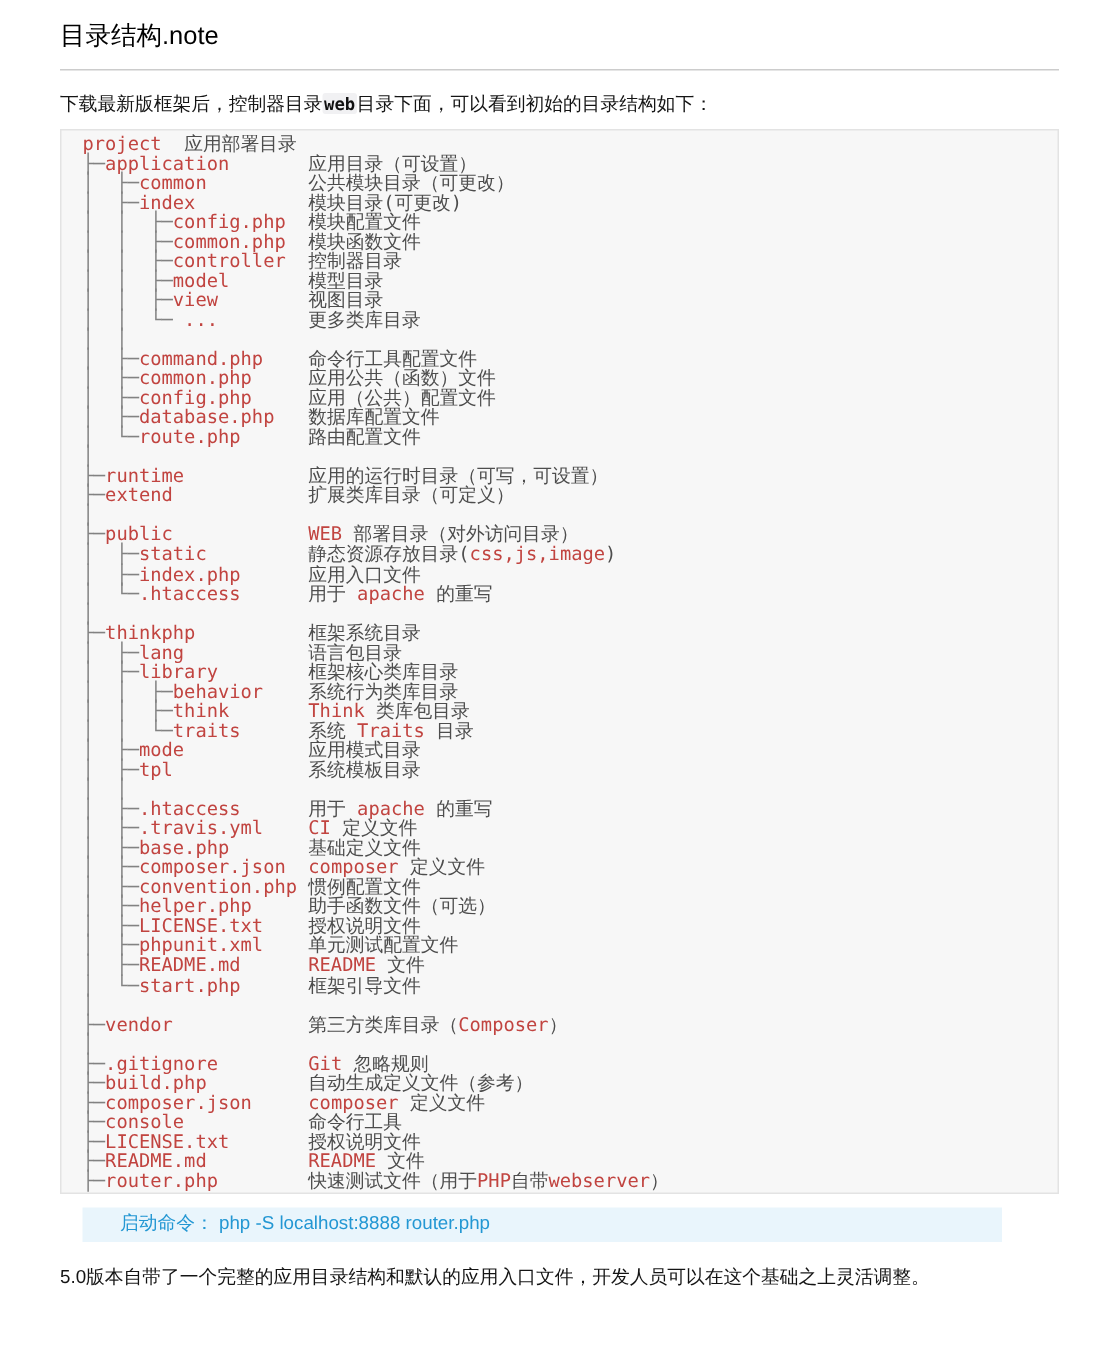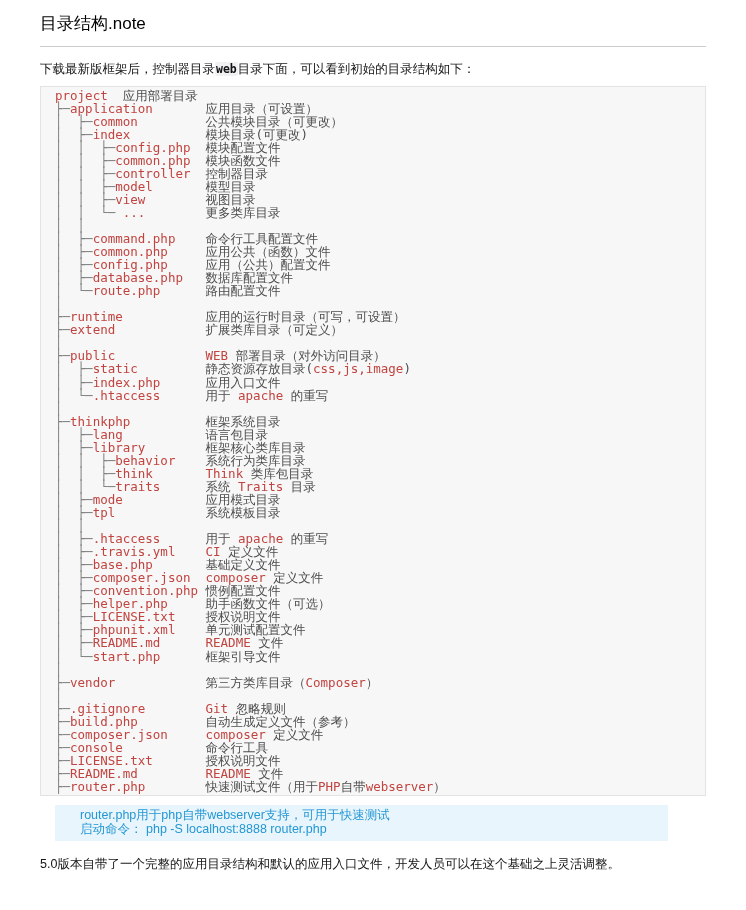--- a/index.html
+++ b/index.html
@@ -61,19 +61,18 @@
   <h1 class="doc-title">目录结构.note</h1>
 
   <hr class="divider">
 
   <p class="para"><span>下载最新版框架后，控制器目录</span><code>web</code><span>目录下面，可以看到初始的目录结构如下：</span></p>
 
   <div class="codeblock"><div class="tl"><span class="tn">project</span><span class="tp">  </span><span class="dz">应用部署目录</span></div><div class="tl"><span class="tp">├─</span><span class="tn">application</span><span class="tp">       </span><span class="dz">应用目录（可设置）</span></div><div class="tl"><span class="tp">│  ├─</span><span class="tn">common</span><span class="tp">         </span><span class="dz">公共模块目录（可更改）</span></div><div class="tl"><span class="tp">│  ├─</span><span class="tn">index</span><span class="tp">          </span><span class="dz">模块目录(可更改)</span></div><div class="tl"><span class="tp">│  │  ├─</span><span class="tn">config.php</span><span class="tp">  </span><span class="dz">模块配置文件</span></div><div class="tl"><span class="tp">│  │  ├─</span><span class="tn">common.php</span><span class="tp">  </span><span class="dz">模块函数文件</span></div><div class="tl"><span class="tp">│  │  ├─</span><span class="tn">controller</span><span class="tp">  </span><span class="dz">控制器目录</span></div><div class="tl"><span class="tp">│  │  ├─</span><span class="tn">model</span><span class="tp">       </span><span class="dz">模型目录</span></div><div class="tl"><span class="tp">│  │  ├─</span><span class="tn">view</span><span class="tp">        </span><span class="dz">视图目录</span></div><div class="tl"><span class="tp">│  │  └─</span><span class="tn"> ...</span><span class="tp">        </span><span class="dz">更多类库目录</span></div><div class="tl"><span class="tp">│  │</span></div><div class="tl"><span class="tp">│  ├─</span><span class="tn">command.php</span><span class="tp">    </span><span class="dz">命令行工具配置文件</span></div><div class="tl"><span class="tp">│  ├─</span><span class="tn">common.php</span><span class="tp">     </span><span class="dz">应用公共（函数）文件</span></div><div class="tl"><span class="tp">│  ├─</span><span class="tn">config.php</span><span class="tp">     </span><span class="dz">应用（公共）配置文件</span></div><div class="tl"><span class="tp">│  ├─</span><span class="tn">database.php</span><span class="tp">   </span><span class="dz">数据库配置文件</span></div><div class="tl"><span class="tp">│  └─</span><span class="tn">route.php</span><span class="tp">      </span><span class="dz">路由配置文件</span></div><div class="tl"><span class="tp">│</span></div><div class="tl"><span class="tp">├─</span><span class="tn">runtime</span><span class="tp">           </span><span class="dz">应用的运行时目录（可写，可设置）</span></div><div class="tl"><span class="tp">├─</span><span class="tn">extend</span><span class="tp">            </span><span class="dz">扩展类库目录（可定义）</span></div><div class="tl"><span class="tp">│</span></div><div class="tl"><span class="tp">├─</span><span class="tn">public</span><span class="tp">            </span><span class="de">WEB </span><span class="dz">部署目录（对外访问目录）</span></div><div class="tl"><span class="tp">│  ├─</span><span class="tn">static</span><span class="tp">         </span><span class="dz">静态资源存放目录(</span><span class="de">css,js,image</span><span class="dz">)</span></div><div class="tl"><span class="tp">│  ├─</span><span class="tn">index.php</span><span class="tp">      </span><span class="dz">应用入口文件</span></div><div class="tl"><span class="tp">│  └─</span><span class="tn">.htaccess</span><span class="tp">      </span><span class="dz">用于 </span><span class="de">apache </span><span class="dz">的重写</span></div><div class="tl"><span class="tp">│</span></div><div class="tl"><span class="tp">├─</span><span class="tn">thinkphp</span><span class="tp">          </span><span class="dz">框架系统目录</span></div><div class="tl"><span class="tp">│  ├─</span><span class="tn">lang</span><span class="tp">           </span><span class="dz">语言包目录</span></div><div class="tl"><span class="tp">│  ├─</span><span class="tn">library</span><span class="tp">        </span><span class="dz">框架核心类库目录</span></div><div class="tl"><span class="tp">│  │  ├─</span><span class="tn">behavior</span><span class="tp">    </span><span class="dz">系统行为类库目录</span></div><div class="tl"><span class="tp">│  │  ├─</span><span class="tn">think</span><span class="tp">       </span><span class="de">Think </span><span class="dz">类库包目录</span></div><div class="tl"><span class="tp">│  │  └─</span><span class="tn">traits</span><span class="tp">      </span><span class="dz">系统 </span><span class="de">Traits </span><span class="dz">目录</span></div><div class="tl"><span class="tp">│  ├─</span><span class="tn">mode</span><span class="tp">           </span><span class="dz">应用模式目录</span></div><div class="tl"><span class="tp">│  ├─</span><span class="tn">tpl</span><span class="tp">            </span><span class="dz">系统模板目录</span></div><div class="tl"><span class="tp">│  │</span></div><div class="tl"><span class="tp">│  ├─</span><span class="tn">.htaccess</span><span class="tp">      </span><span class="dz">用于 </span><span class="de">apache </span><span class="dz">的重写</span></div><div class="tl"><span class="tp">│  ├─</span><span class="tn">.travis.yml</span><span class="tp">    </span><span class="de">CI </span><span class="dz">定义文件</span></div><div class="tl"><span class="tp">│  ├─</span><span class="tn">base.php</span><span class="tp">       </span><span class="dz">基础定义文件</span></div><div class="tl"><span class="tp">│  ├─</span><span class="tn">composer.json</span><span class="tp">  </span><span class="de">composer </span><span class="dz">定义文件</span></div><div class="tl"><span class="tp">│  ├─</span><span class="tn">convention.php</span><span class="tp"> </span><span class="dz">惯例配置文件</span></div><div class="tl"><span class="tp">│  ├─</span><span class="tn">helper.php</span><span class="tp">     </span><span class="dz">助手函数文件（可选）</span></div><div class="tl"><span class="tp">│  ├─</span><span class="tn">LICENSE.txt</span><span class="tp">    </span><span class="dz">授权说明文件</span></div><div class="tl"><span class="tp">│  ├─</span><span class="tn">phpunit.xml</span><span class="tp">    </span><span class="dz">单元测试配置文件</span></div><div class="tl"><span class="tp">│  ├─</span><span class="tn">README.md</span><span class="tp">      </span><span class="de">README </span><span class="dz">文件</span></div><div class="tl"><span class="tp">│  └─</span><span class="tn">start.php</span><span class="tp">      </span><span class="dz">框架引导文件</span></div><div class="tl"><span class="tp">│</span></div><div class="tl"><span class="tp">├─</span><span class="tn">vendor</span><span class="tp">            </span><span class="dz">第三方类库目录（</span><span class="de">Composer</span><span class="dz">）</span></div><div class="tl"><span class="tp">│</span></div><div class="tl"><span class="tp">├─</span><span class="tn">.gitignore</span><span class="tp">        </span><span class="de">Git </span><span class="dz">忽略规则</span></div><div class="tl"><span class="tp">├─</span><span class="tn">build.php</span><span class="tp">         </span><span class="dz">自动生成定义文件（参考）</span></div><div class="tl"><span class="tp">├─</span><span class="tn">composer.json</span><span class="tp">     </span><span class="de">composer </span><span class="dz">定义文件</span></div><div class="tl"><span class="tp">├─</span><span class="tn">console</span><span class="tp">           </span><span class="dz">命令行工具</span></div><div class="tl"><span class="tp">├─</span><span class="tn">LICENSE.txt</span><span class="tp">       </span><span class="dz">授权说明文件</span></div><div class="tl"><span class="tp">├─</span><span class="tn">README.md</span><span class="tp">         </span><span class="de">README </span><span class="dz">文件</span></div><div class="tl"><span class="tp">├─</span><span class="tn">router.php</span><span class="tp">        </span><span class="dz">快速测试文件（用于</span><span class="de">PHP</span><span class="dz">自带</span><span class="de">webserver</span><span class="dz">）</span></div></div>
 
 
   <div class="note-box">
-    <div class="note-line">router.php用于php自带webserver支持，可用于快速测试</div>
     <div class="note-line">启动命令： php -S localhost:8888 router.php</div>
   </div>
 
   <p class="para last">5.0版本自带了一个完整的应用目录结构和默认的应用入口文件，开发人员可以在这个基础之上灵活调整。</p>
 
 </div>
 
 </body></html>

